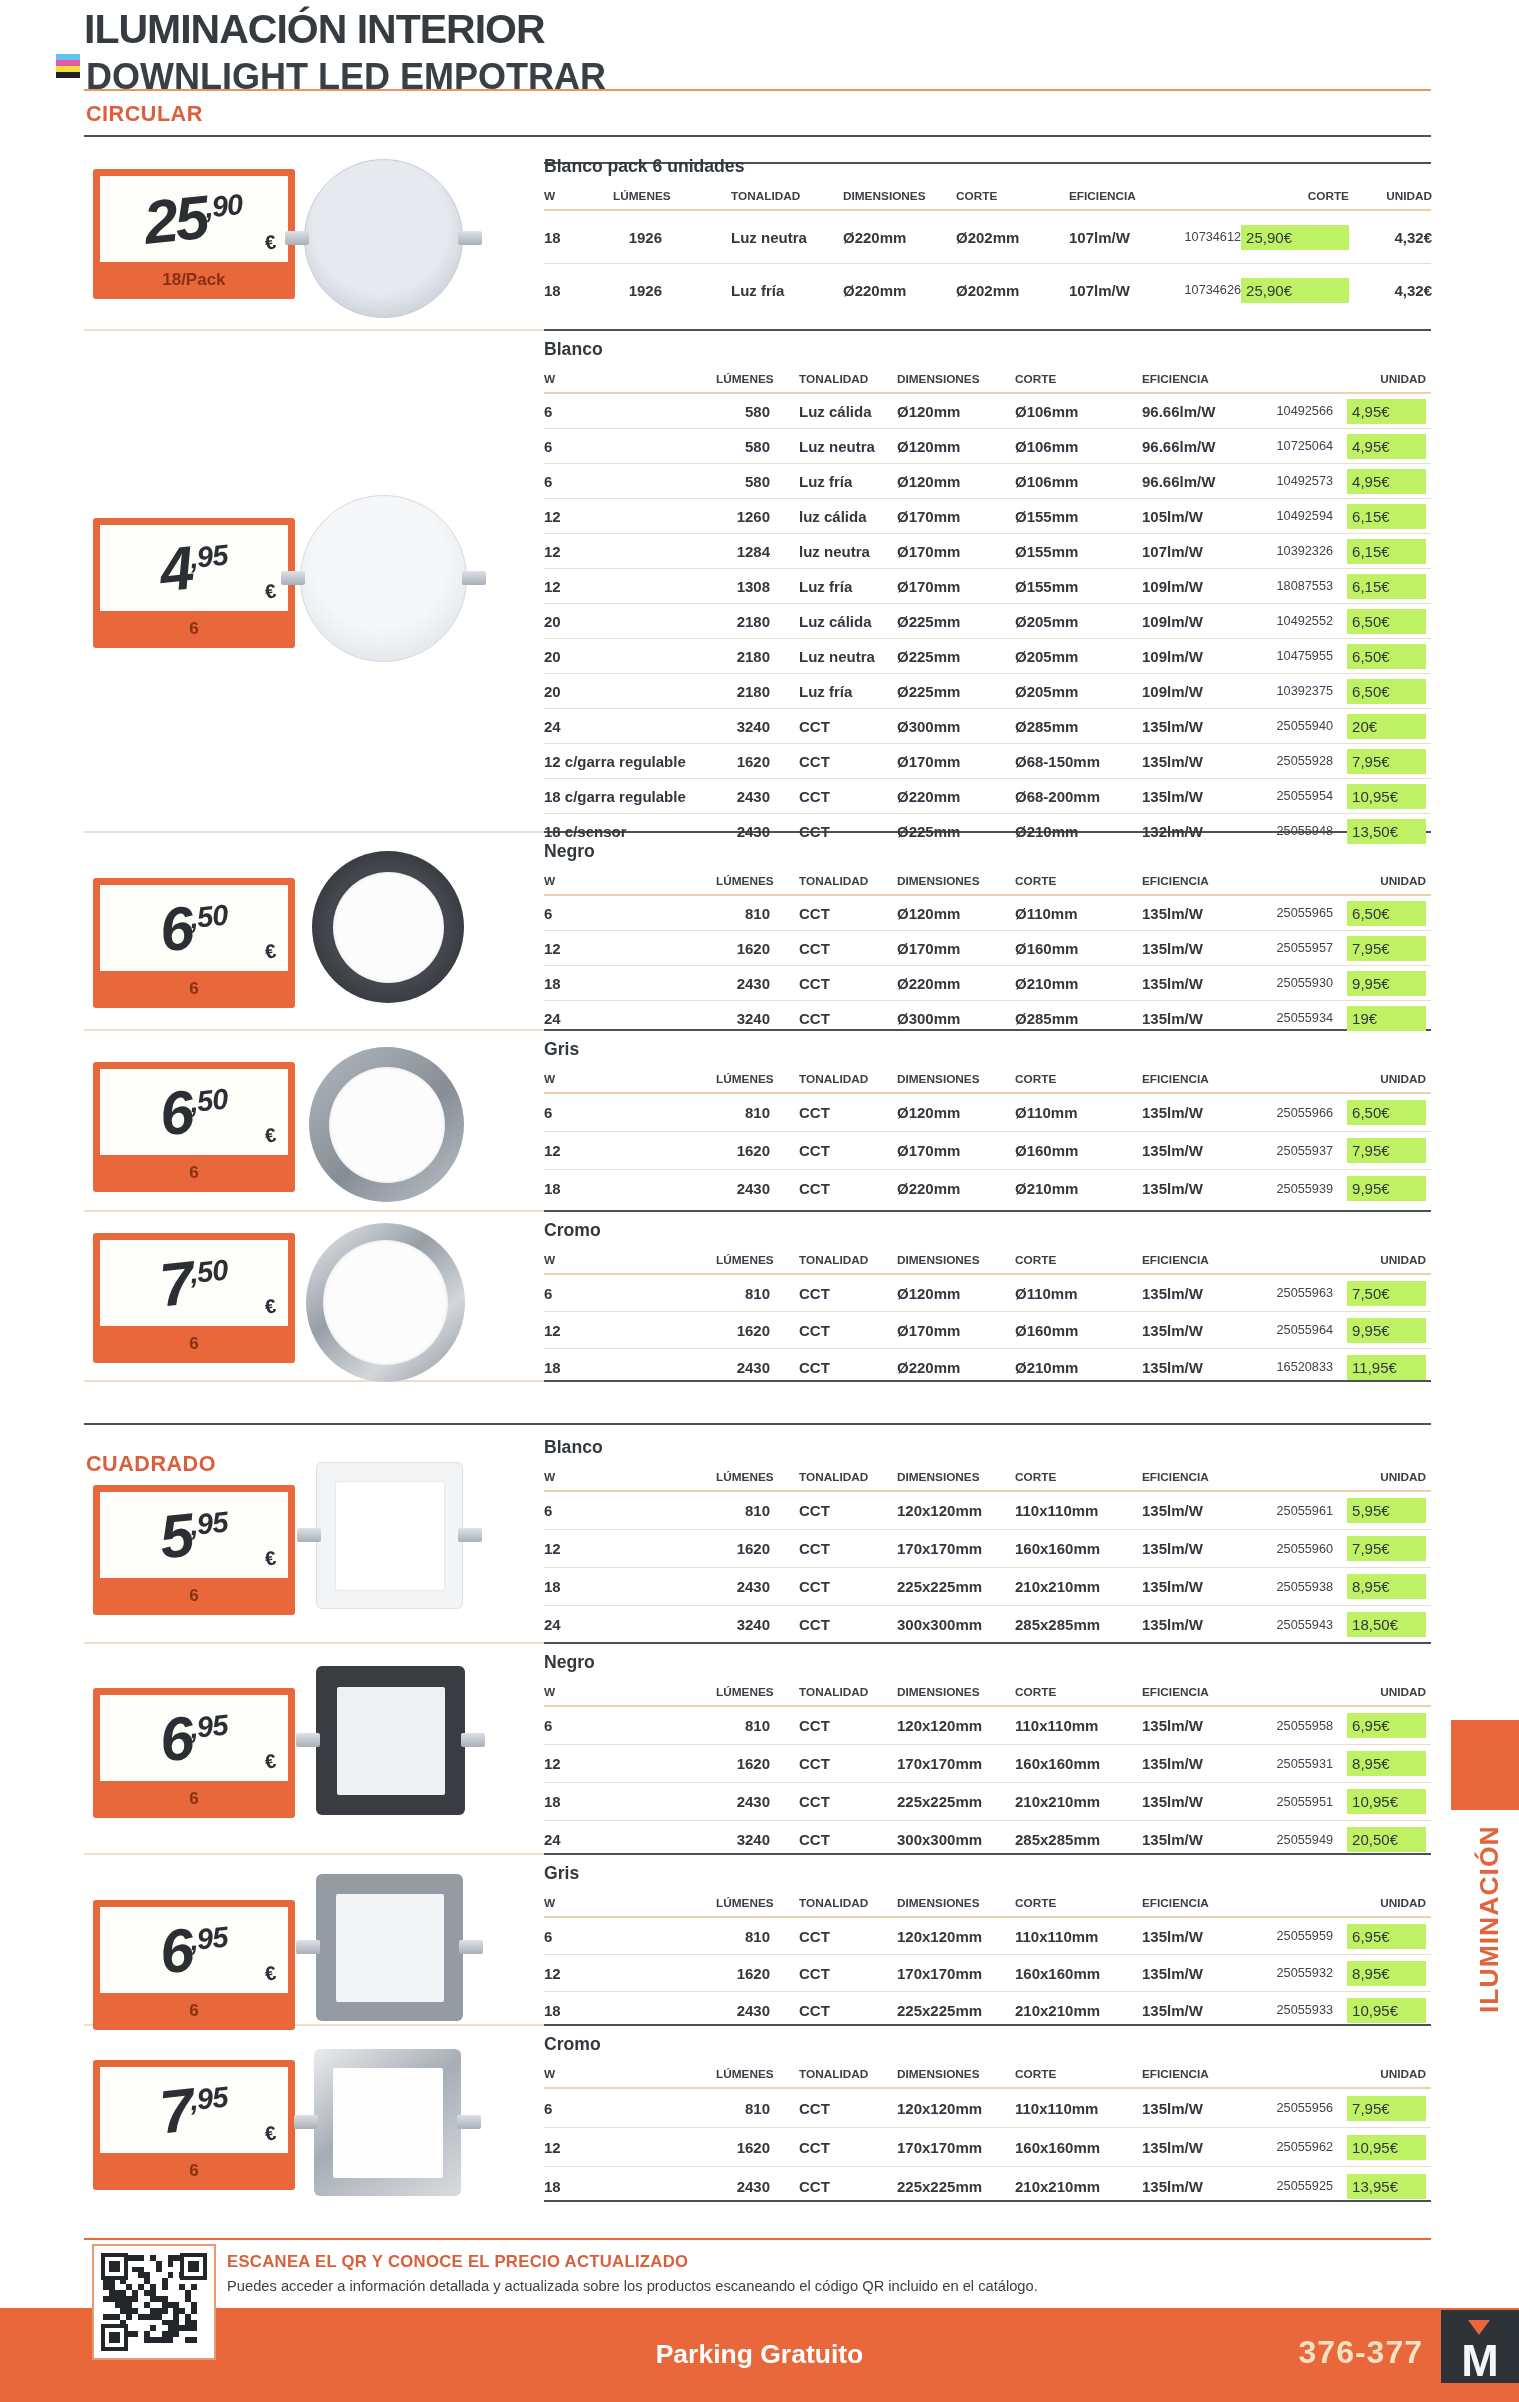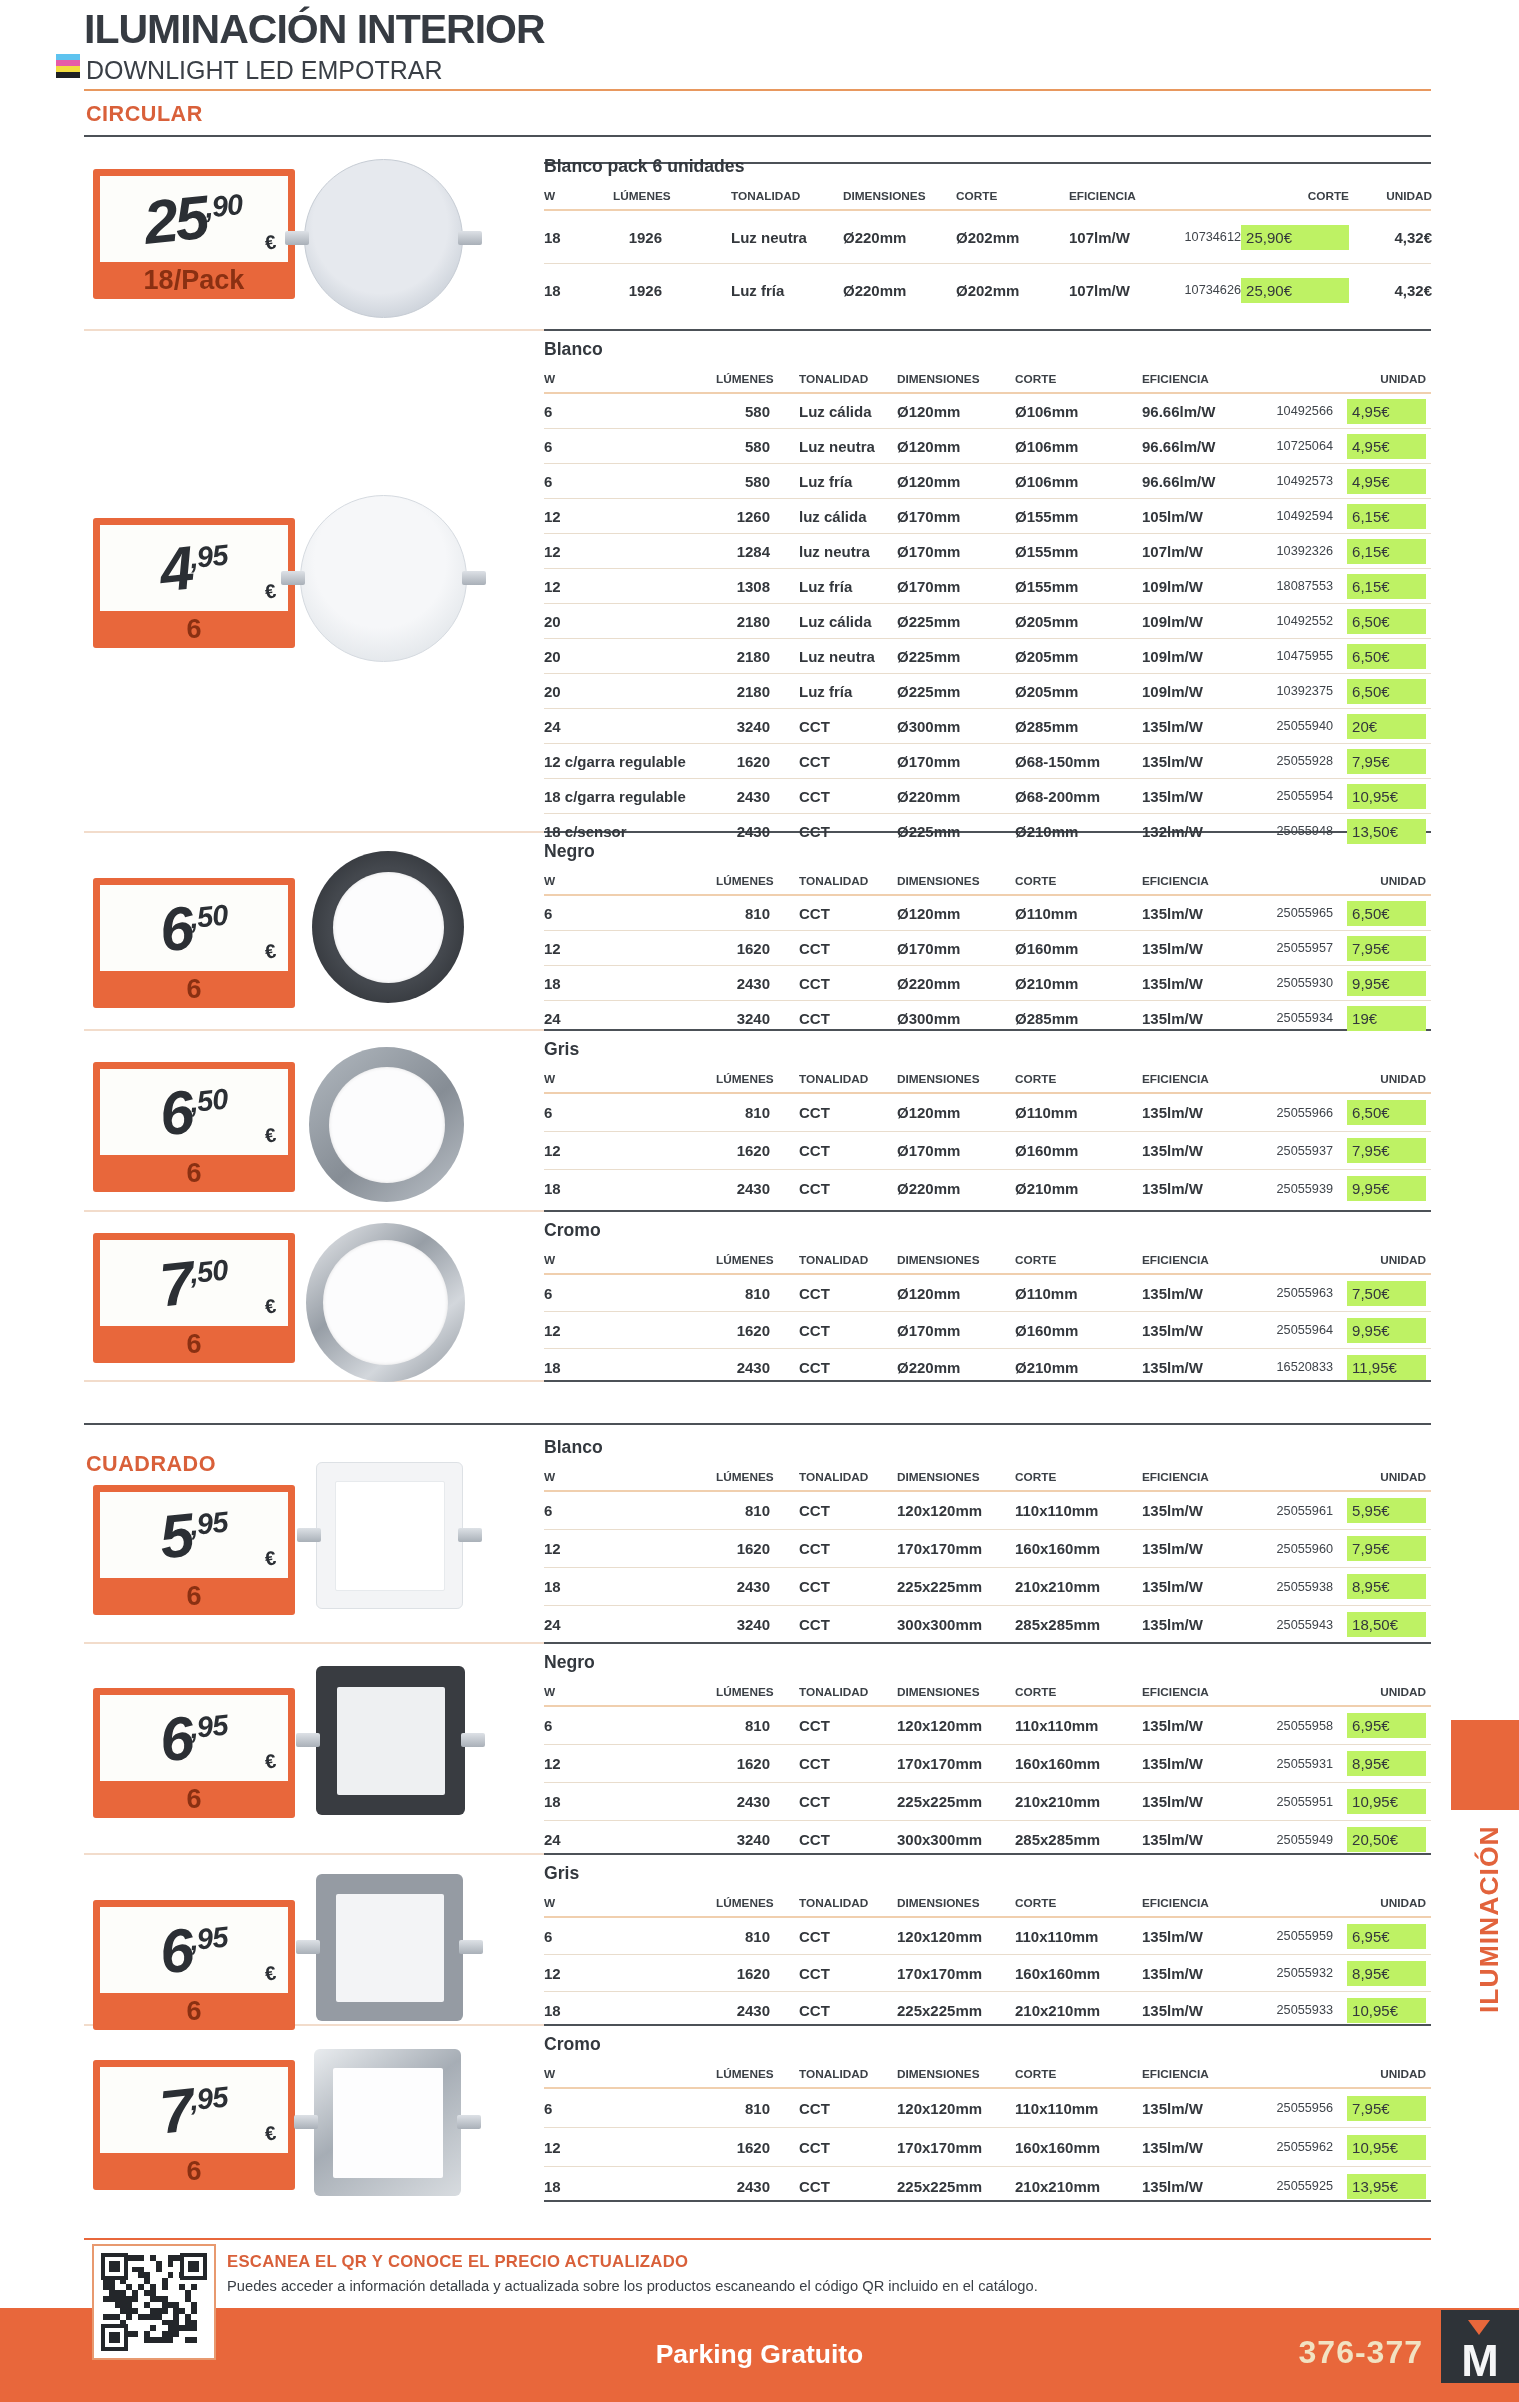--- a/index.html
+++ b/index.html
@@ -4,36 +4,36 @@
 <style>
   html,body{margin:0;padding:0;background:#fff;}
   .page{position:relative;width:1519px;height:2402px;background:#fff;overflow:hidden;
         font-family:"Liberation Sans",sans-serif;color:#33383e;}
 
   
   .regmark{position:absolute;left:56px;top:54px;width:23.5px;height:23.5px;}
   .regmark div{height:5.9px;}
   .rm1{background:#5ec3ef;} .rm2{background:#e65ba8;} .rm3{background:#f2dc3f;} .rm4{background:#1e2023;}
   .page-title{position:absolute;left:84px;top:5.9px;font-size:41px;font-weight:800;letter-spacing:-1px;color:#363b42;}
-  .page-subtitle{position:absolute;left:86px;top:56px;font-size:25px;font-weight:400;color:#3a3f46;}
+  .page-subtitle{position:absolute;left:86px;top:56px;font-size:36px;font-weight:700;color:#3a3f46;}
   .sec-label{position:absolute;left:86px;font-size:21.6px;font-weight:800;letter-spacing:0.5px;color:#d9603a;}
   #sec-circular{top:101px;} #sec-cuadrado{top:1451px;}
 
   
   .divider{position:absolute;height:2px;}
   .dv-dark{background:#4c5157;} .dv-light{background:#f2dccb;} .dv-orange{background:#e8985f;} .dv-acc{background:#e8673b;}
 
   
   .tag{position:absolute;left:93px;width:188px;background:#e8673b;padding:6.9px 6.9px 0 6.9px;border-radius:2.9px;}
   .tag-inner{background:#fdfdfa;height:86px;position:relative;display:flex;align-items:center;justify-content:center;}
   .tag-num{font-weight:800;font-style:italic;color:#2b2f34;transform:rotate(-6deg);line-height:1;white-space:nowrap;}
   .tag-int{font-size:61px;letter-spacing:-2.9px;}
   .tag-dec{font-size:29px;position:relative;top:-19.6px;letter-spacing:-1px;}
   .tag-eur{position:absolute;right:11.8px;bottom:7.8px;font-size:19.6px;font-weight:800;color:#2b2f34;transform:rotate(-8deg);}
-  .tag-label{height:37px;display:flex;align-items:center;justify-content:center;font-size:27px;font-weight:800;color:#8a3012;}
+  .tag-label{height:37px;display:flex;align-items:center;justify-content:center;font-size:17px;font-weight:800;color:#8a3012;}
 
   
   .disc,.ring,.sqimg{position:absolute;}
   .disc{border-radius:50%;}
   .clip{position:absolute;width:23.5px;height:14.7px;top:50%;margin-top:-7.8px;background:linear-gradient(#dde1e6,#a9b0b8);border-radius:2px;}
   .clip.l{left:-19.6px;} .clip.r{right:-19.6px;}
   #img0{left:304px;top:159px;width:157px;height:157px;border:1px solid #c6ccd4;
         background:radial-gradient(circle at 48% 42%,#e6e9ee 0 55%,#c3cad3 85%,#b3bbc5);}
   #img1{left:300px;top:495px;width:165px;height:165px;border:1px solid #d5dae0;
         background:radial-gradient(circle at 48% 40%,#f6f7f9 0 50%,#e2e6ea 80%,#ccd2d9);}

